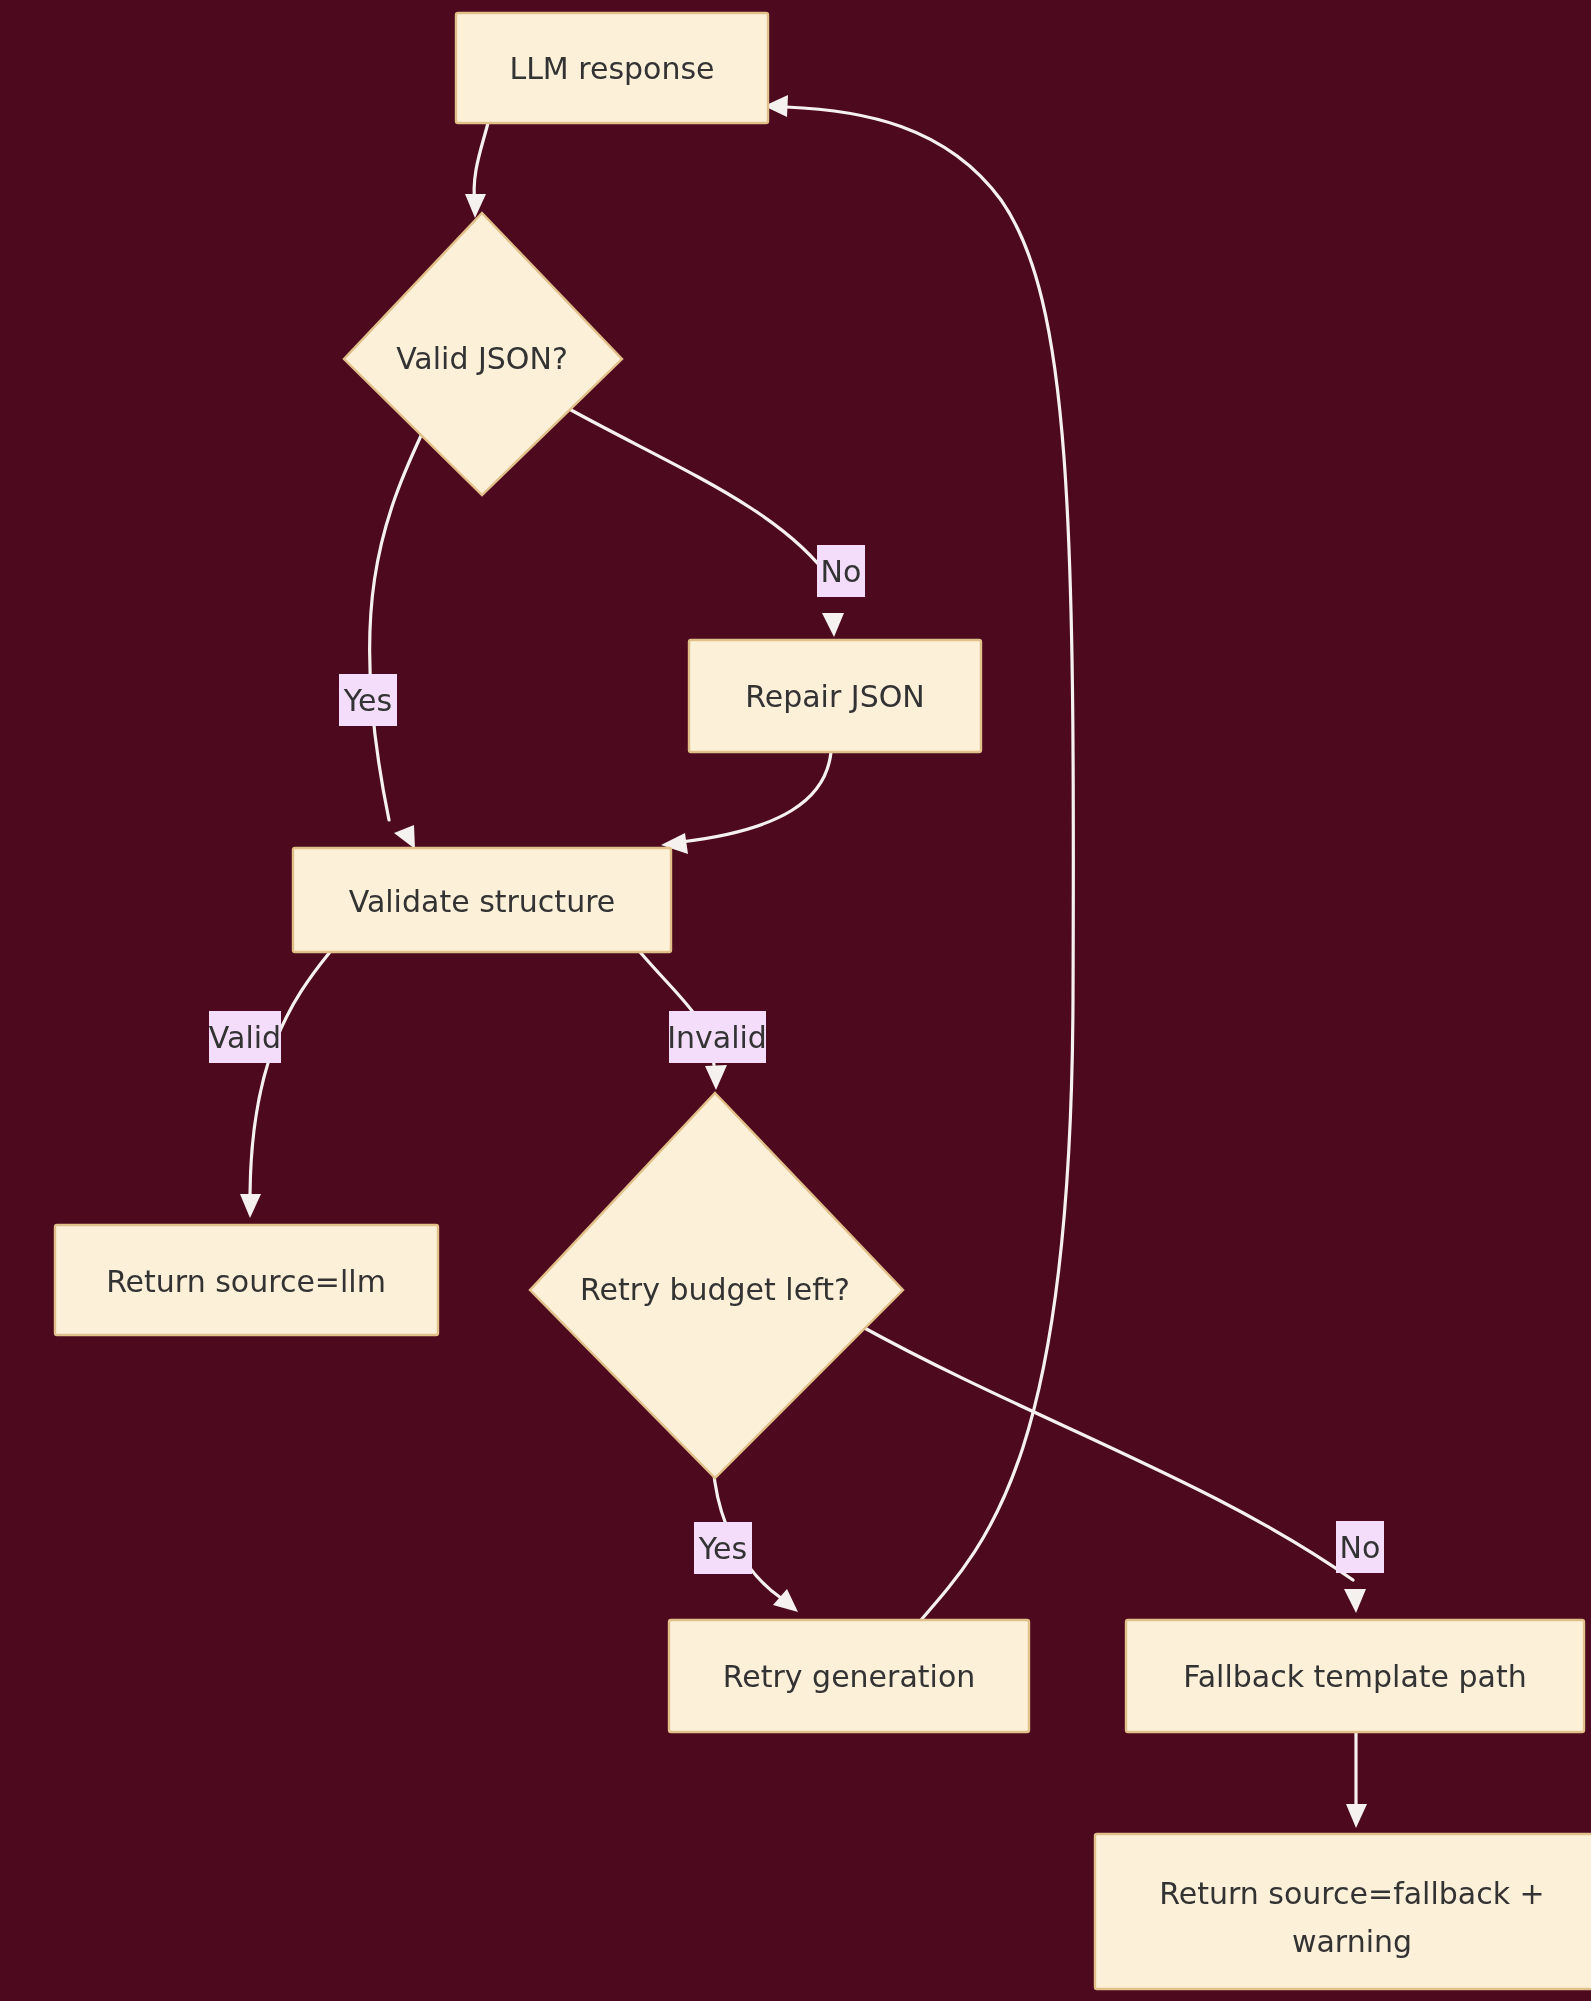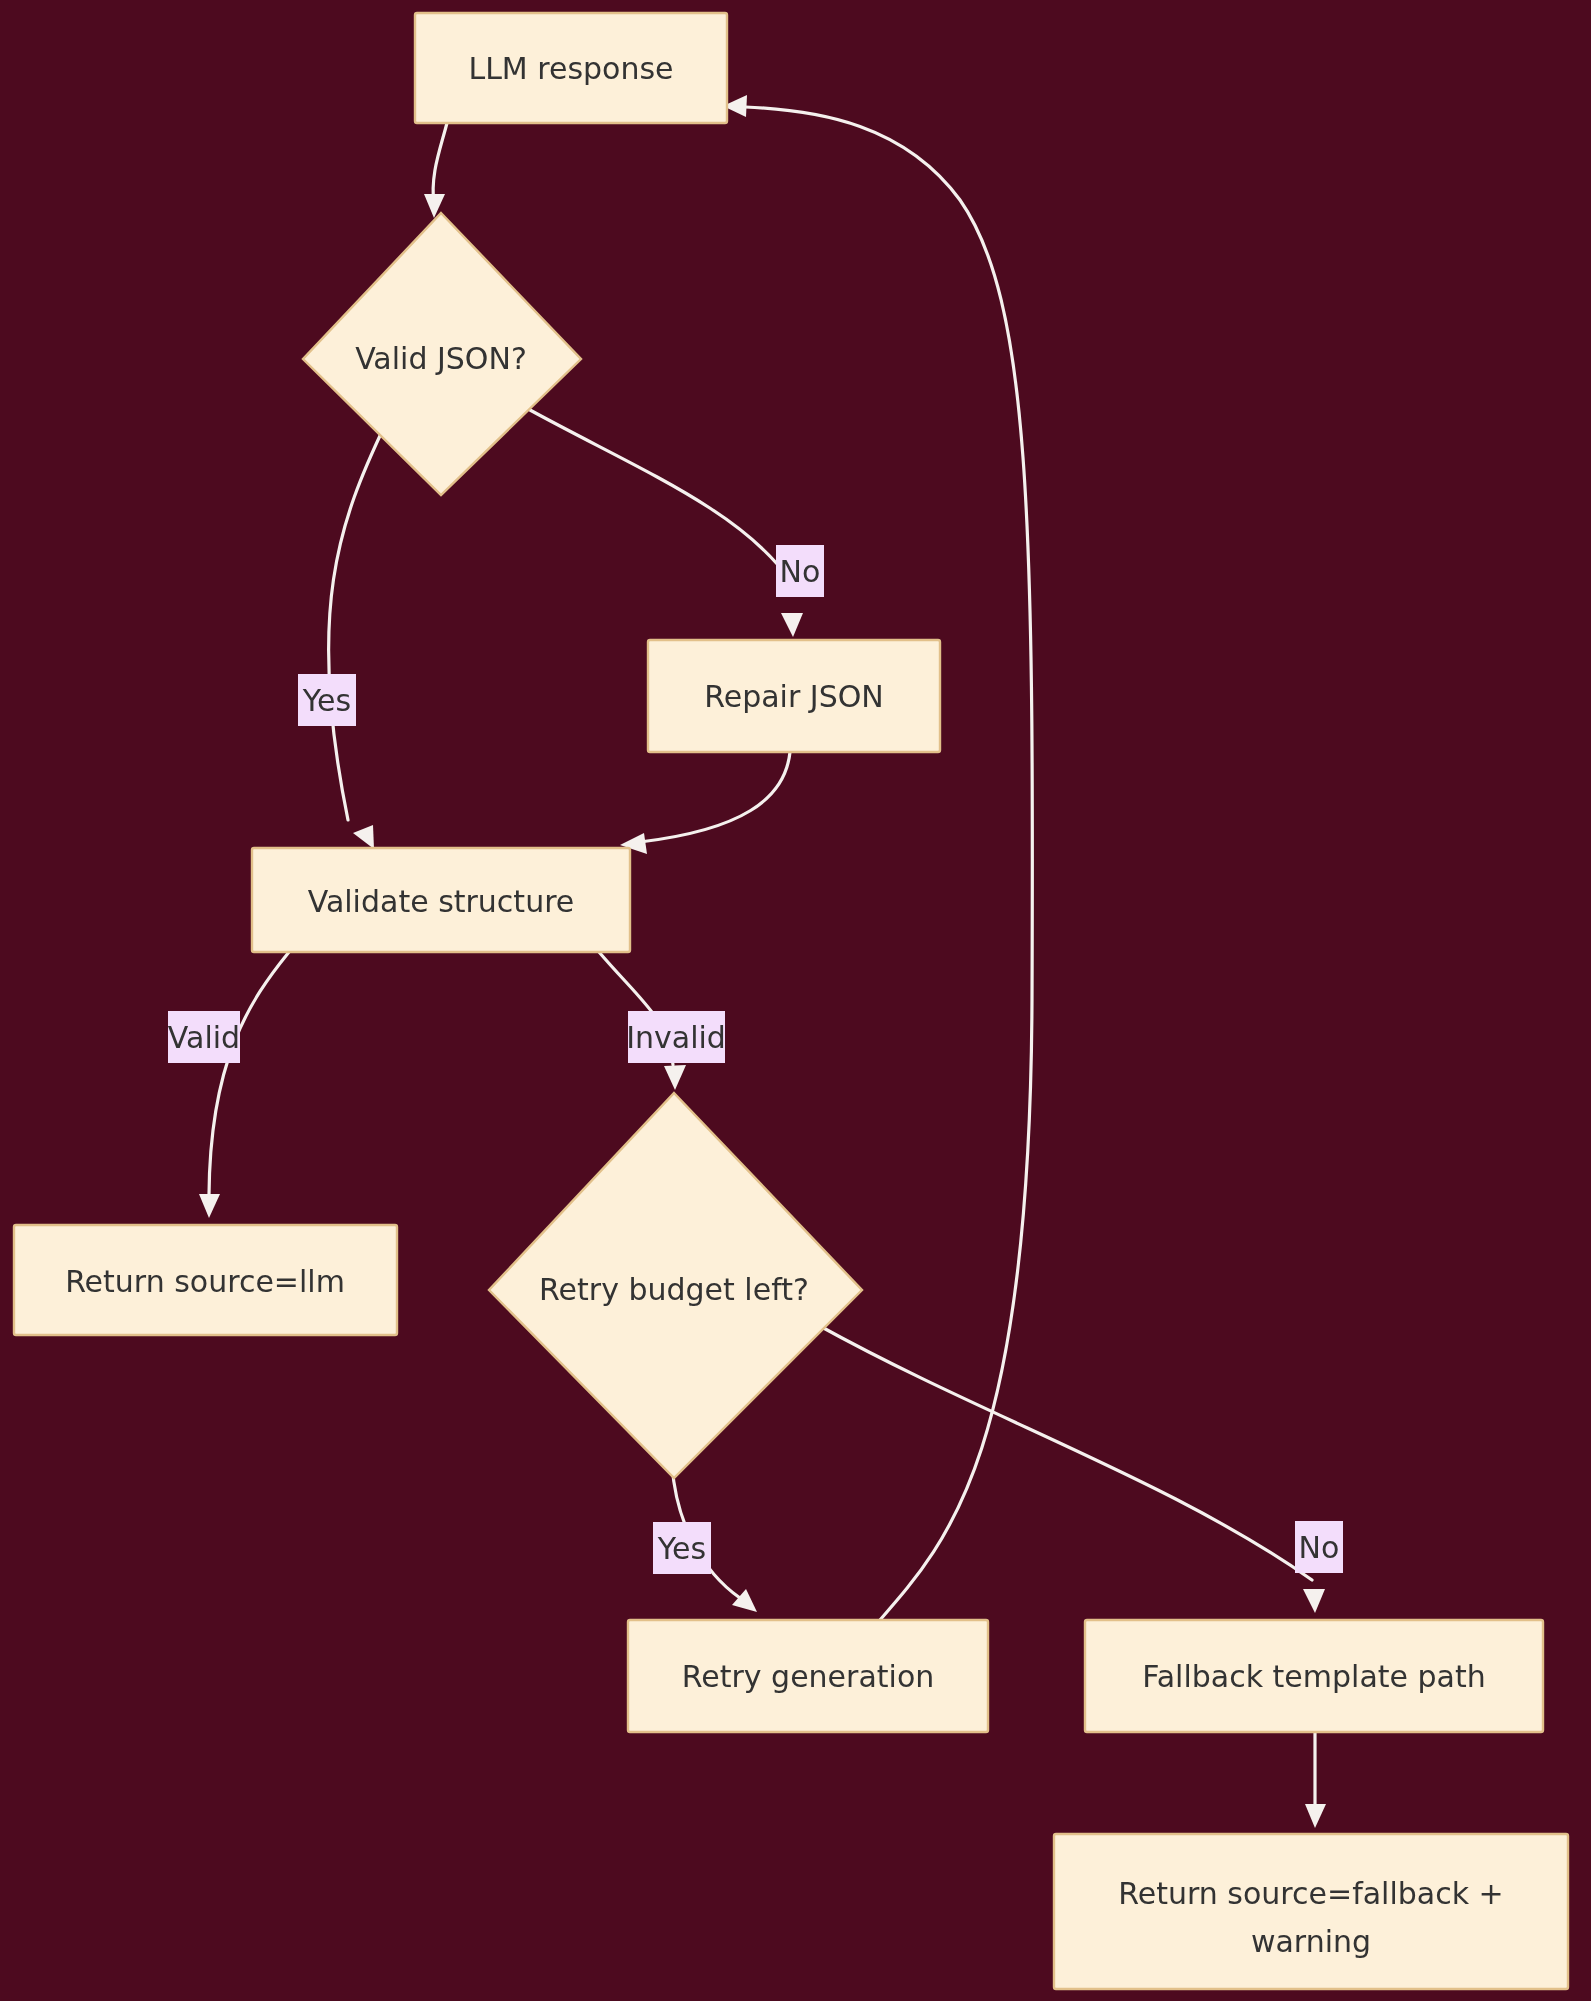--- a/index.html
+++ b/index.html
@@ -11,20 +11,21 @@
     width: 1591px;
     height: 2001px;
     overflow: hidden;
     font-family: "DejaVu Sans", "Liberation Sans", sans-serif;
   }
   #flow-root {
     position: relative;
     width: 1351px;
     height: 2001px;
     background: #4d0a1f;
+    margin-left: 41px;
   }
   svg#flow-svg {
     position: absolute;
     top: 0;
     left: 0;
     width: 1591px;
     height: 2001px;
     display: block;
   }
   .edge-path {

